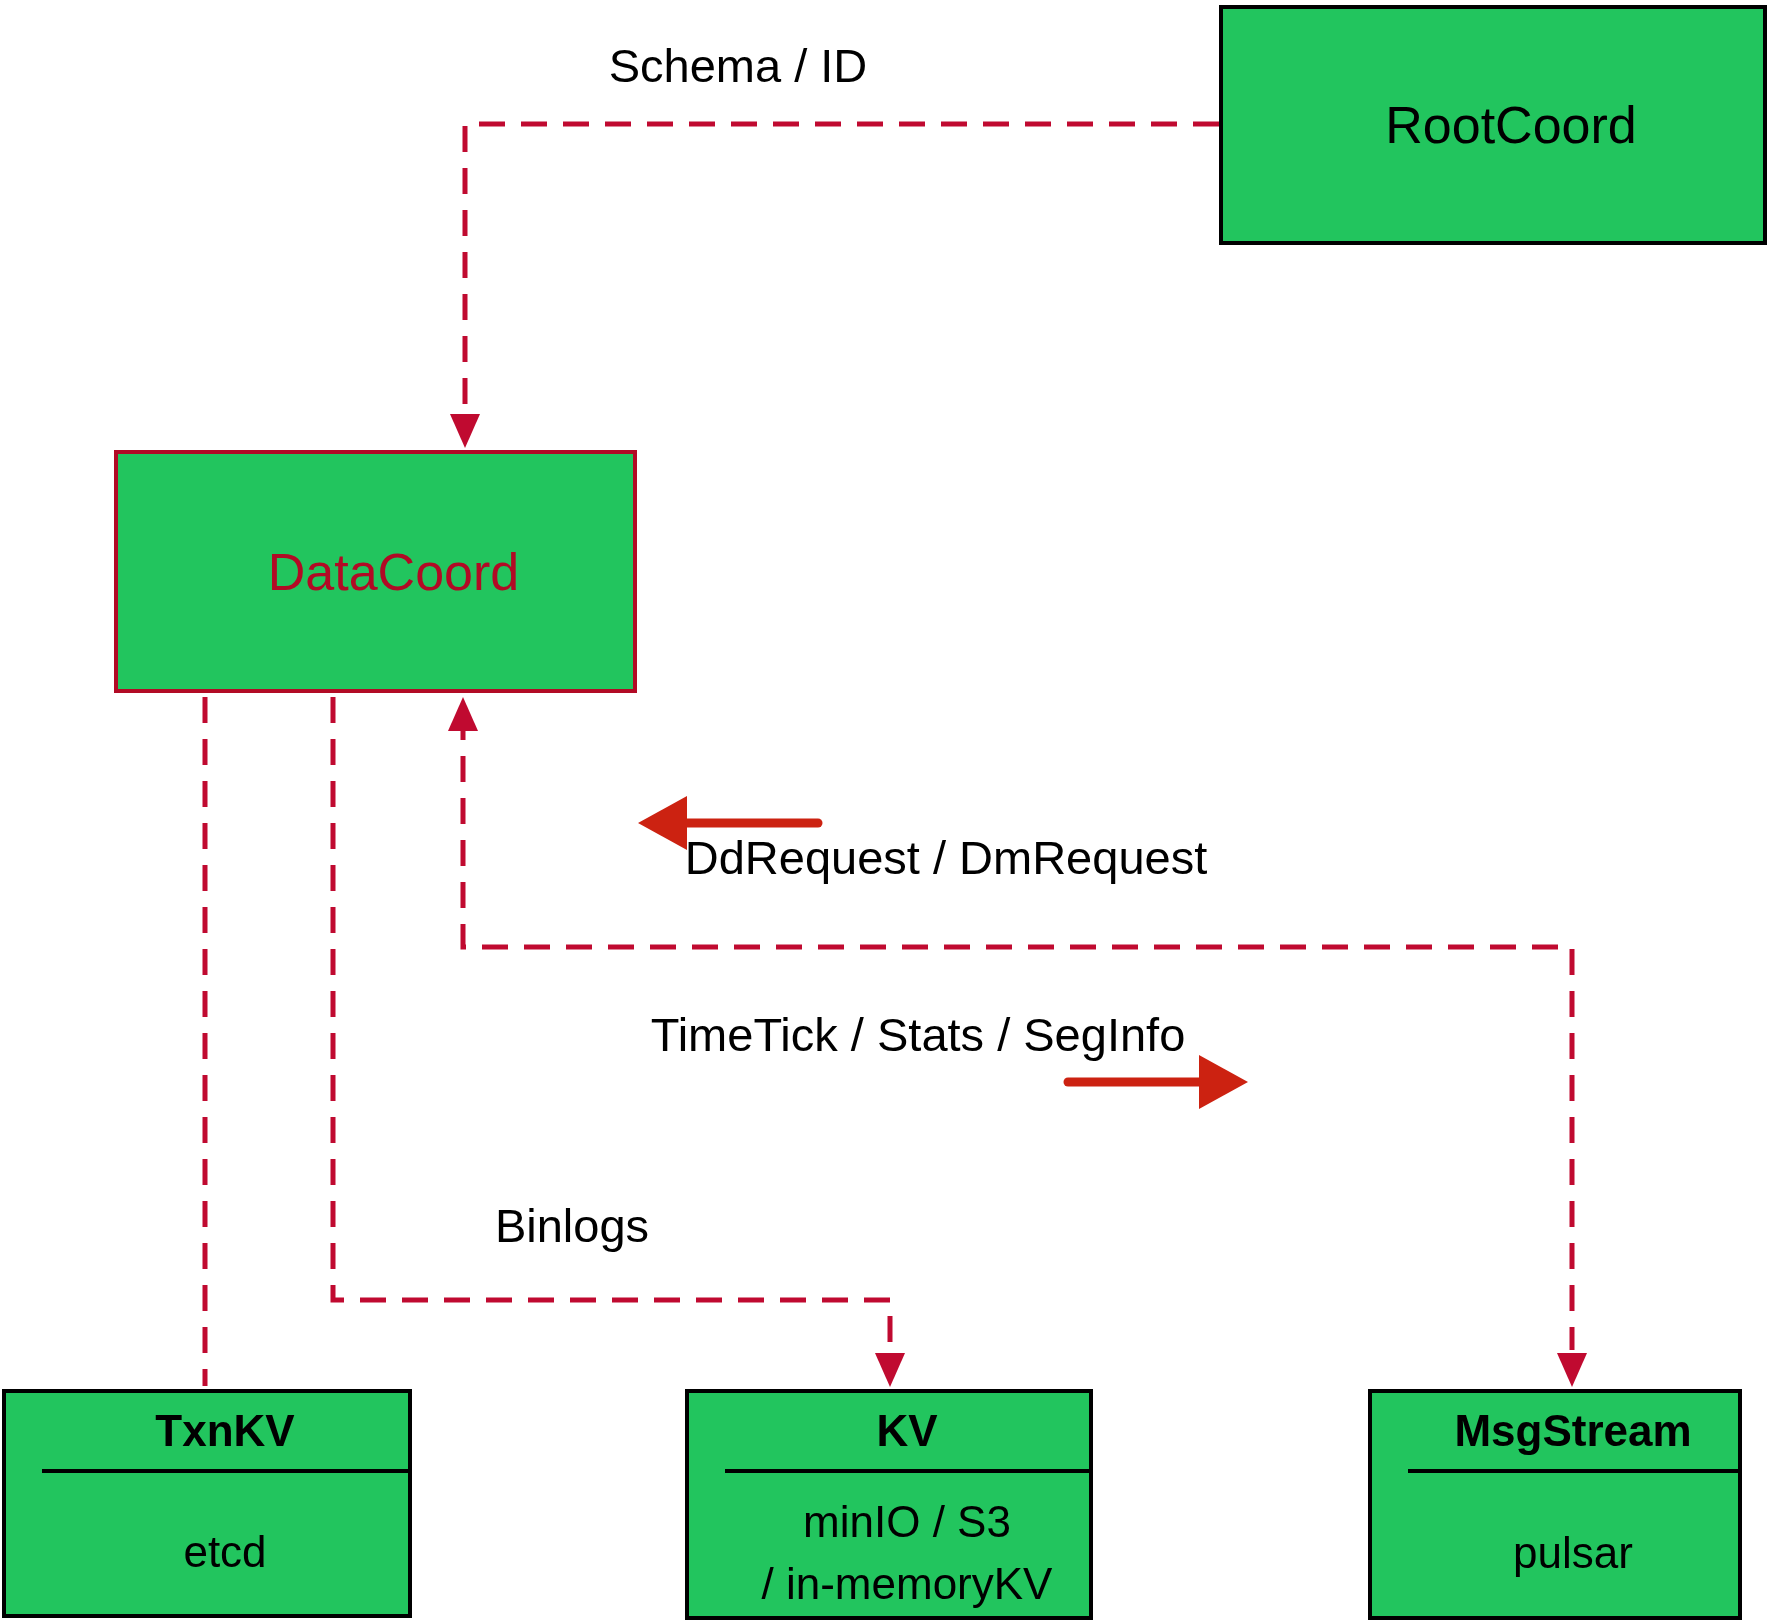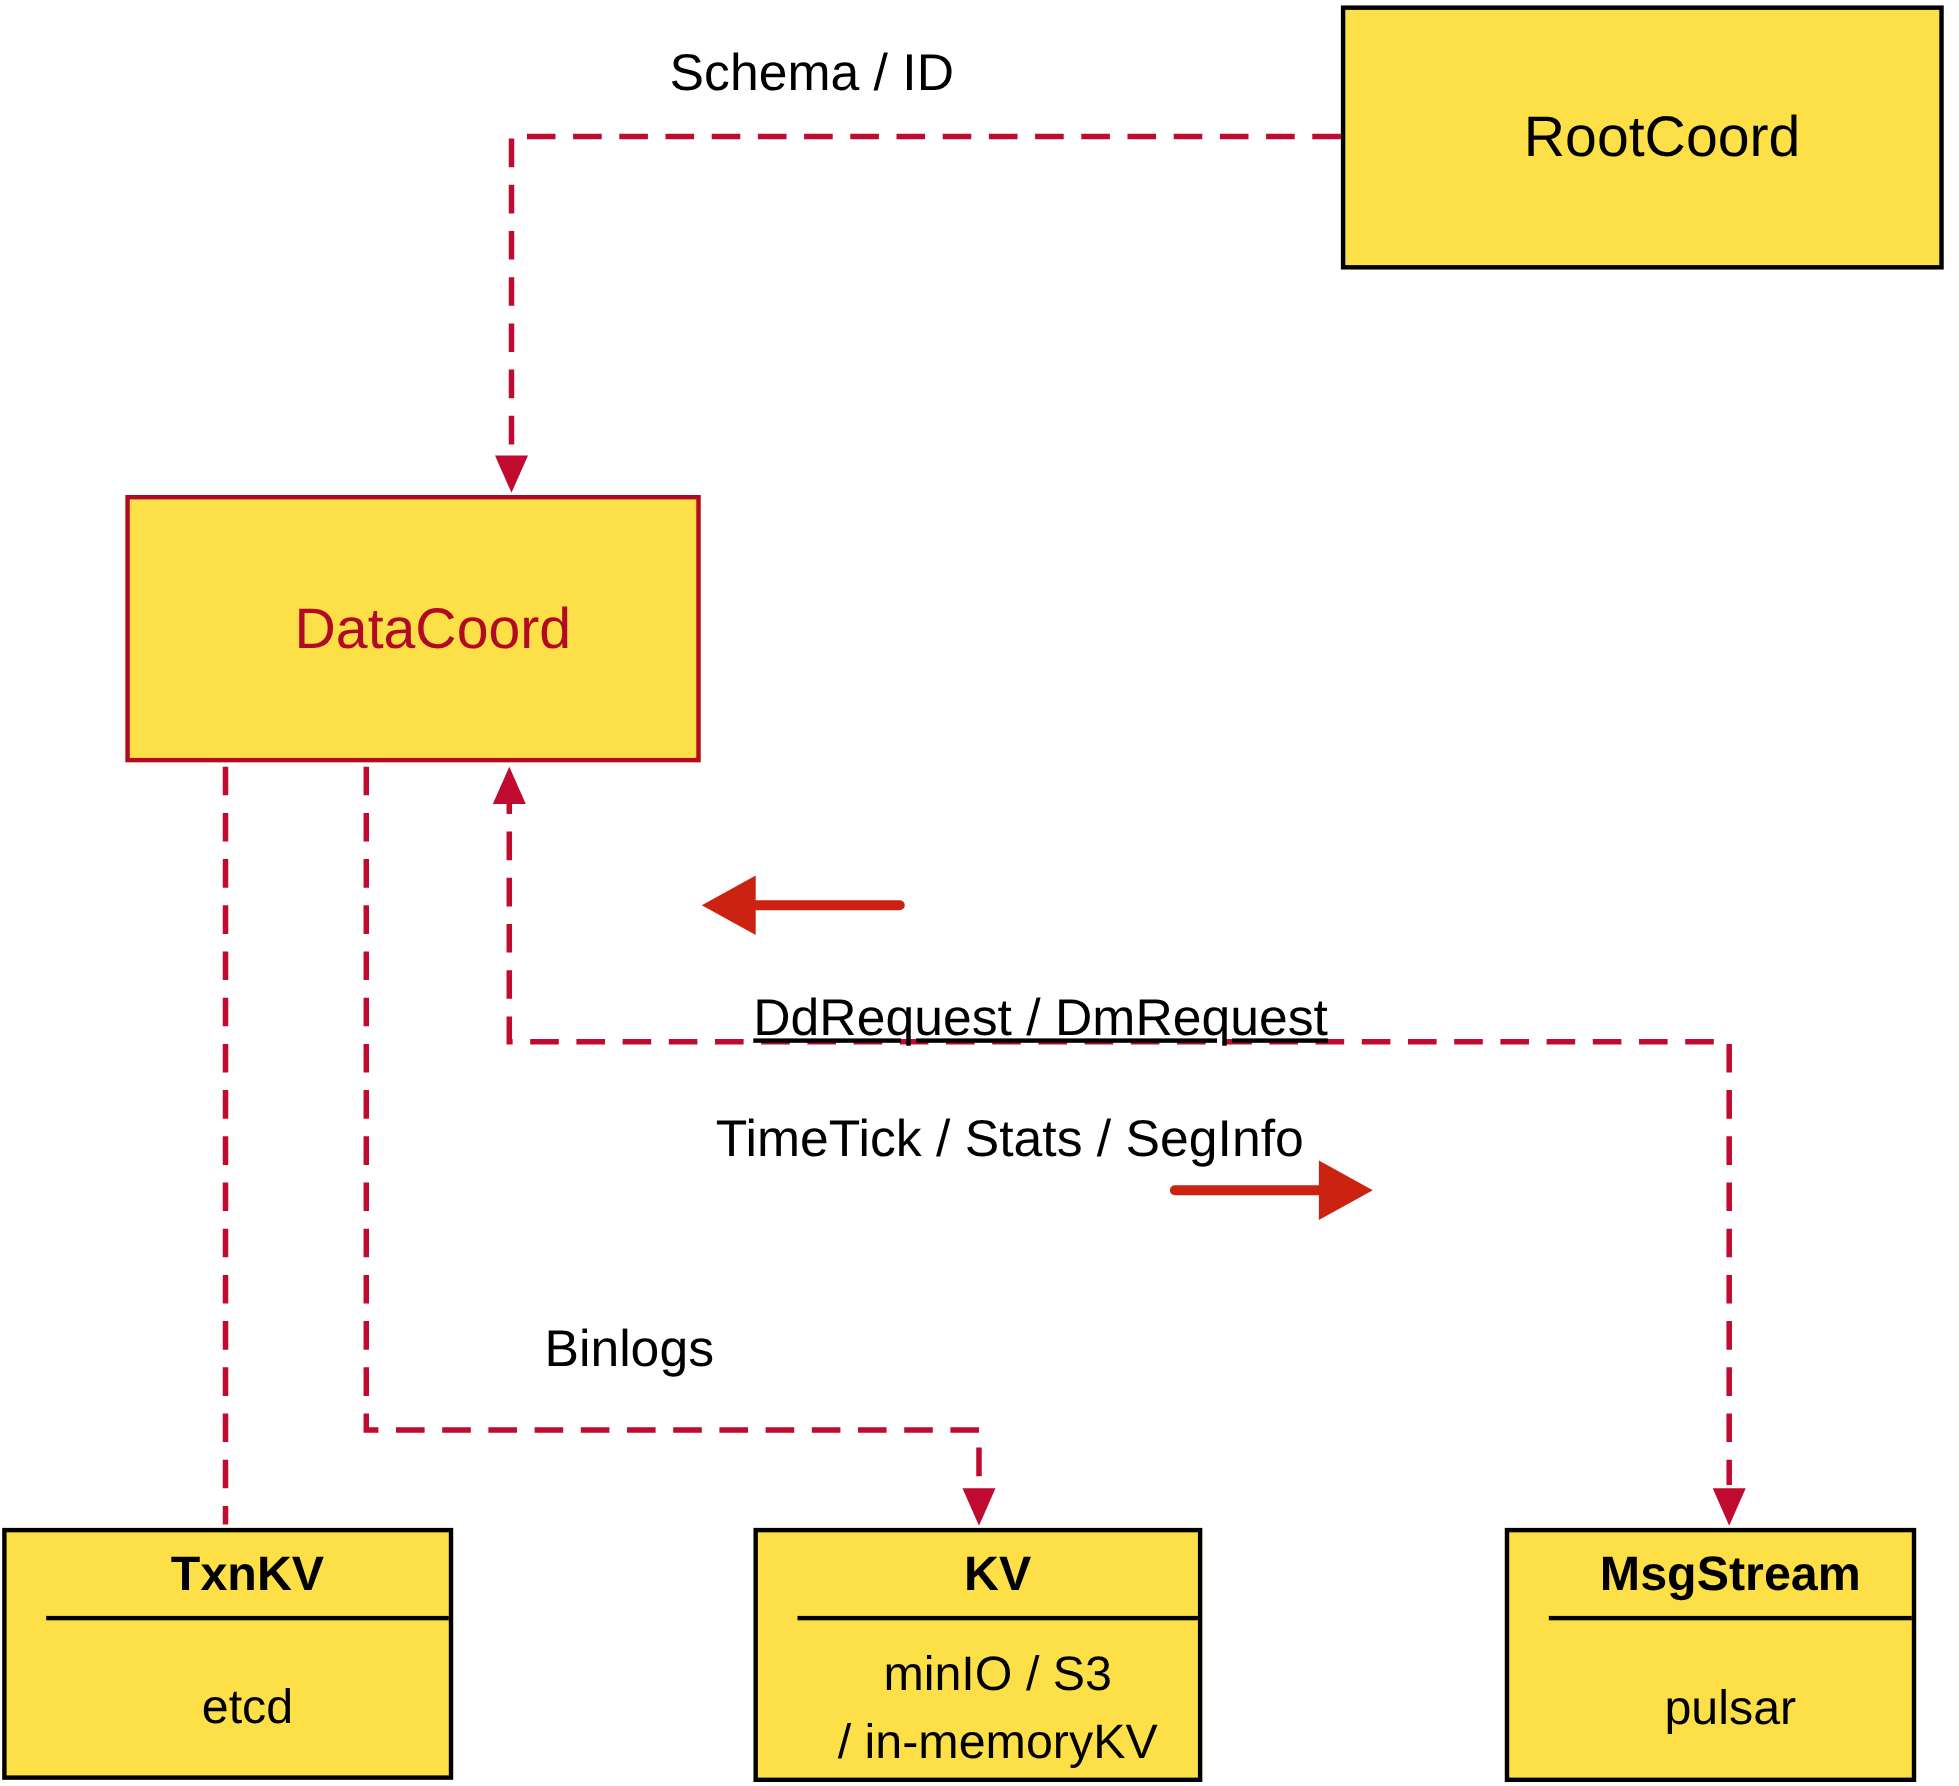--- a/index.html
+++ b/index.html
@@ -39,21 +39,21 @@
     stroke-linecap: round;
     fill: none;
   }
   .solid-head {
     fill: var(--solid-arrow-red, #cc2211);
     stroke: none;
   }
   .node {
     position: absolute;
     box-sizing: border-box;
-    background: #fde047;
+    background: #22c55e;
     display: flex;
     align-items: center;
     justify-content: center;
     padding-left: 36px;
   }
   .node-plain {
     border: 4px solid var(--node-black, #000);
     font-size: 52px;
     color: #000;
   }
@@ -150,19 +150,19 @@
 
   <div class="node node-split" style="left:1368px; top:1389px; width:374px; height:231px;">
     <div class="split-title">MsgStream</div>
     <div class="split-body">
       <span>pulsar</span>
     </div>
   </div>
 
   <div class="edge-label" style="left:738px; top:38px;text-align:center;">Schema / ID</div>
 
-  <div class="edge-label" style="left:946px; top:897px;text-decoration:underline;">DdRequest / DmRequest</div>
+  <div class="edge-label" style="left:946px; top:830px;">DdRequest / DmRequest</div>
 
   <div class="edge-label" style="left:918px; top:972px;margin-top:35px;">TimeTick / Stats / SegInfo</div>
 
   <div class="edge-label" style="left:572px; top:1198px;">Binlogs</div>
 
 </div>
 
 </body></html>

